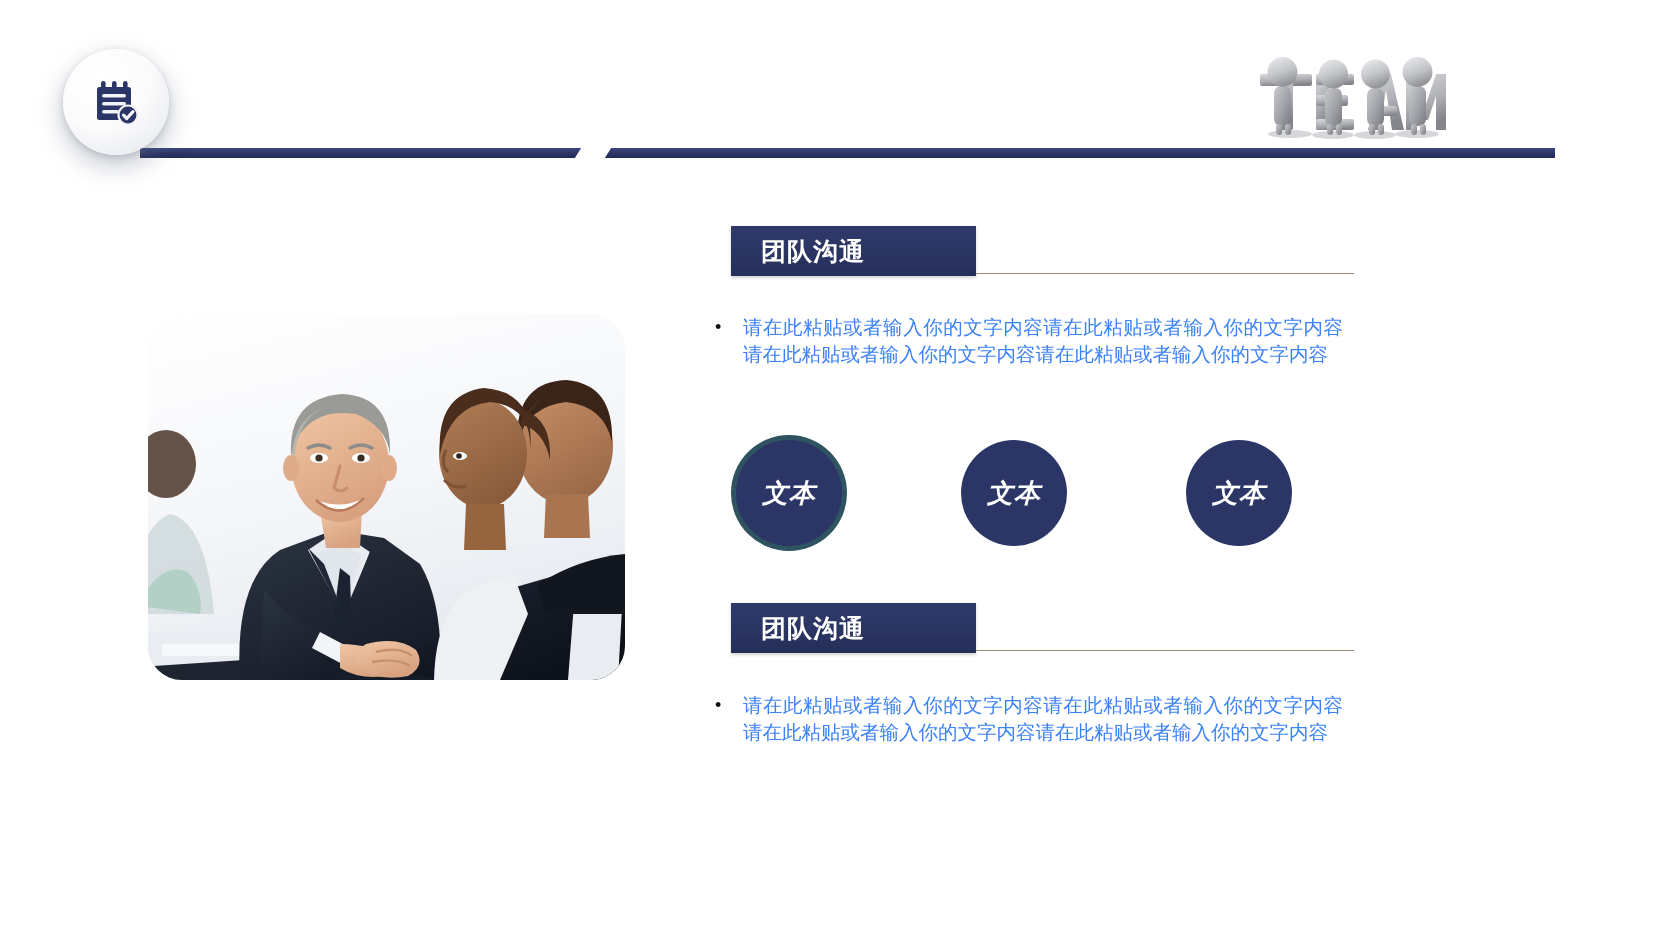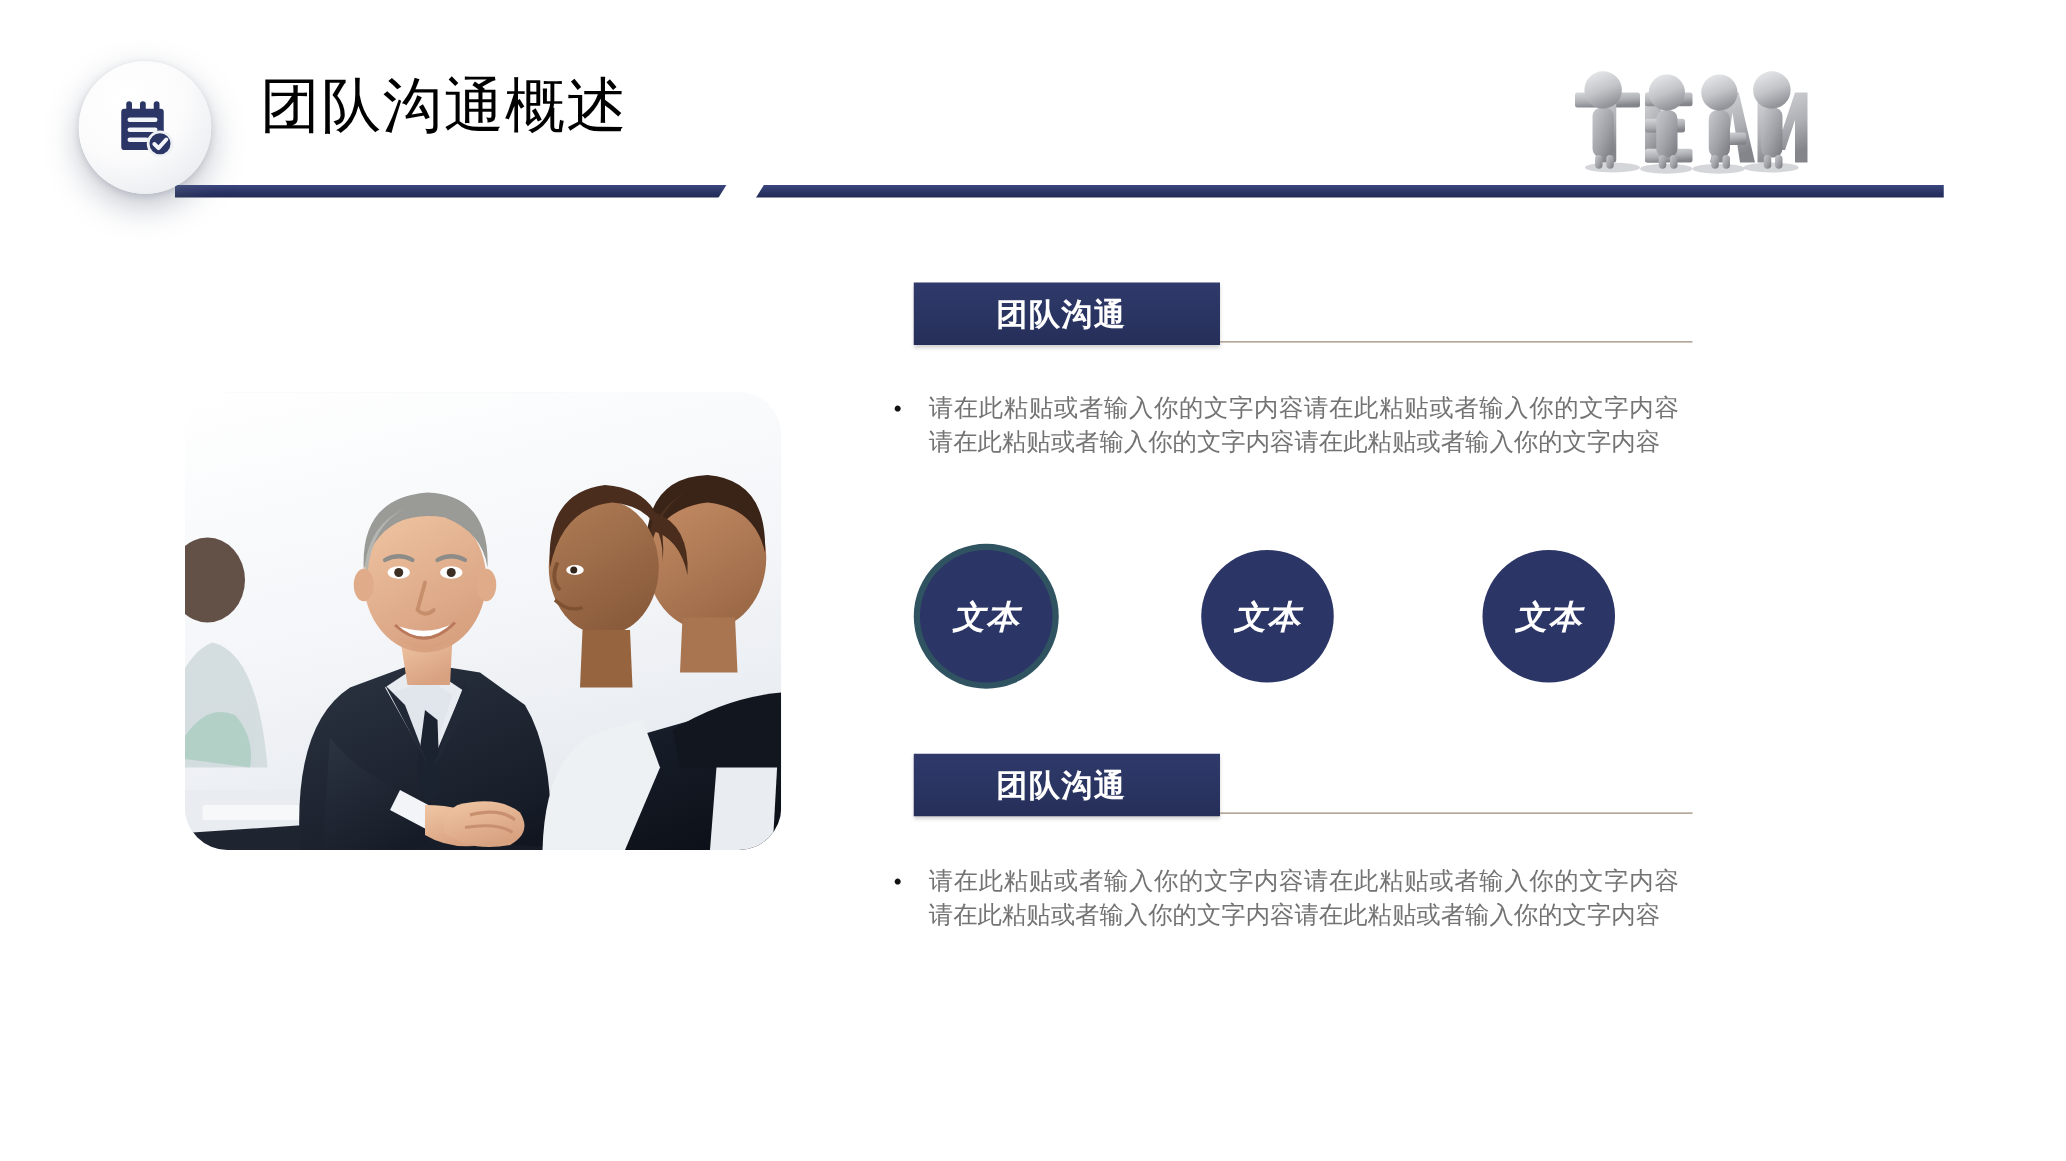--- a/index.html
+++ b/index.html
@@ -97,21 +97,21 @@
     background: linear-gradient(180deg, #2f3a6b 0%, #2a3461 60%, #252e58 100%);
     display: flex;
     align-items: center;
     box-shadow: 0 2px 3px rgba(0,0,0,0.18);
   }
   .section-bar .bar-label {
     color: #ffffff;
     font-size: 25px;
     font-weight: bold;
     letter-spacing: 1px;
-    margin-left: 66px;
+    margin-left: 30px;
   }
   .section-rule {
     position: absolute;
     height: 1px;
     background: #9b8a79;
   }
 
   .body-block {
     position: absolute;
     display: flex;
@@ -119,21 +119,21 @@
   }
   .bullet-dot {
     color: #111111;
     font-size: 18px;
     line-height: 27px;
     width: 28px;
     flex: 0 0 28px;
     text-align: left;
   }
   .body-text {
-    color: #737373;
+    color: #3b82f6;
     font-size: 19.5px;
     line-height: 27px;
     text-align: justify;
     width: 600px;
   }
 
   
   .circle {
     position: absolute;
     width: 106px;
@@ -171,21 +171,20 @@
         <rect x="7" y="11" width="34" height="33" rx="2.5" fill="#2b3566"></rect>
         <rect x="12" y="18" width="24" height="3.6" rx="1.8" fill="#f2f4f8"></rect>
         <rect x="12" y="26" width="24" height="3.6" rx="1.8" fill="#f2f4f8"></rect>
         <rect x="12" y="34" width="17" height="3.6" rx="1.8" fill="#f2f4f8"></rect>
         <circle cx="38" cy="39" r="9.5" fill="#2b3566" stroke="#eef0f4" stroke-width="2.2"></circle>
         <path d="M33.5 39.2 L36.8 42.5 L43 35.6" fill="none" stroke="#f2f4f8" stroke-width="3.2" stroke-linecap="round" stroke-linejoin="round"></path>
       </svg>
     </span>
   </div>
 
-  <div class="title-text">团队沟通概述</div>
 
   <div class="header-rule"></div>
   <div class="header-rule-notch"></div>
 
   <span class="team-logo">
     <svg viewBox="0 0 200 100" width="200" height="100" aria-hidden="true">
       <defs>
         <linearGradient id="gBody" x1="0" y1="0" x2="1" y2="1">
           <stop offset="0%" stop-color="#c9cace"></stop>
           <stop offset="55%" stop-color="#a0a2a8"></stop>

